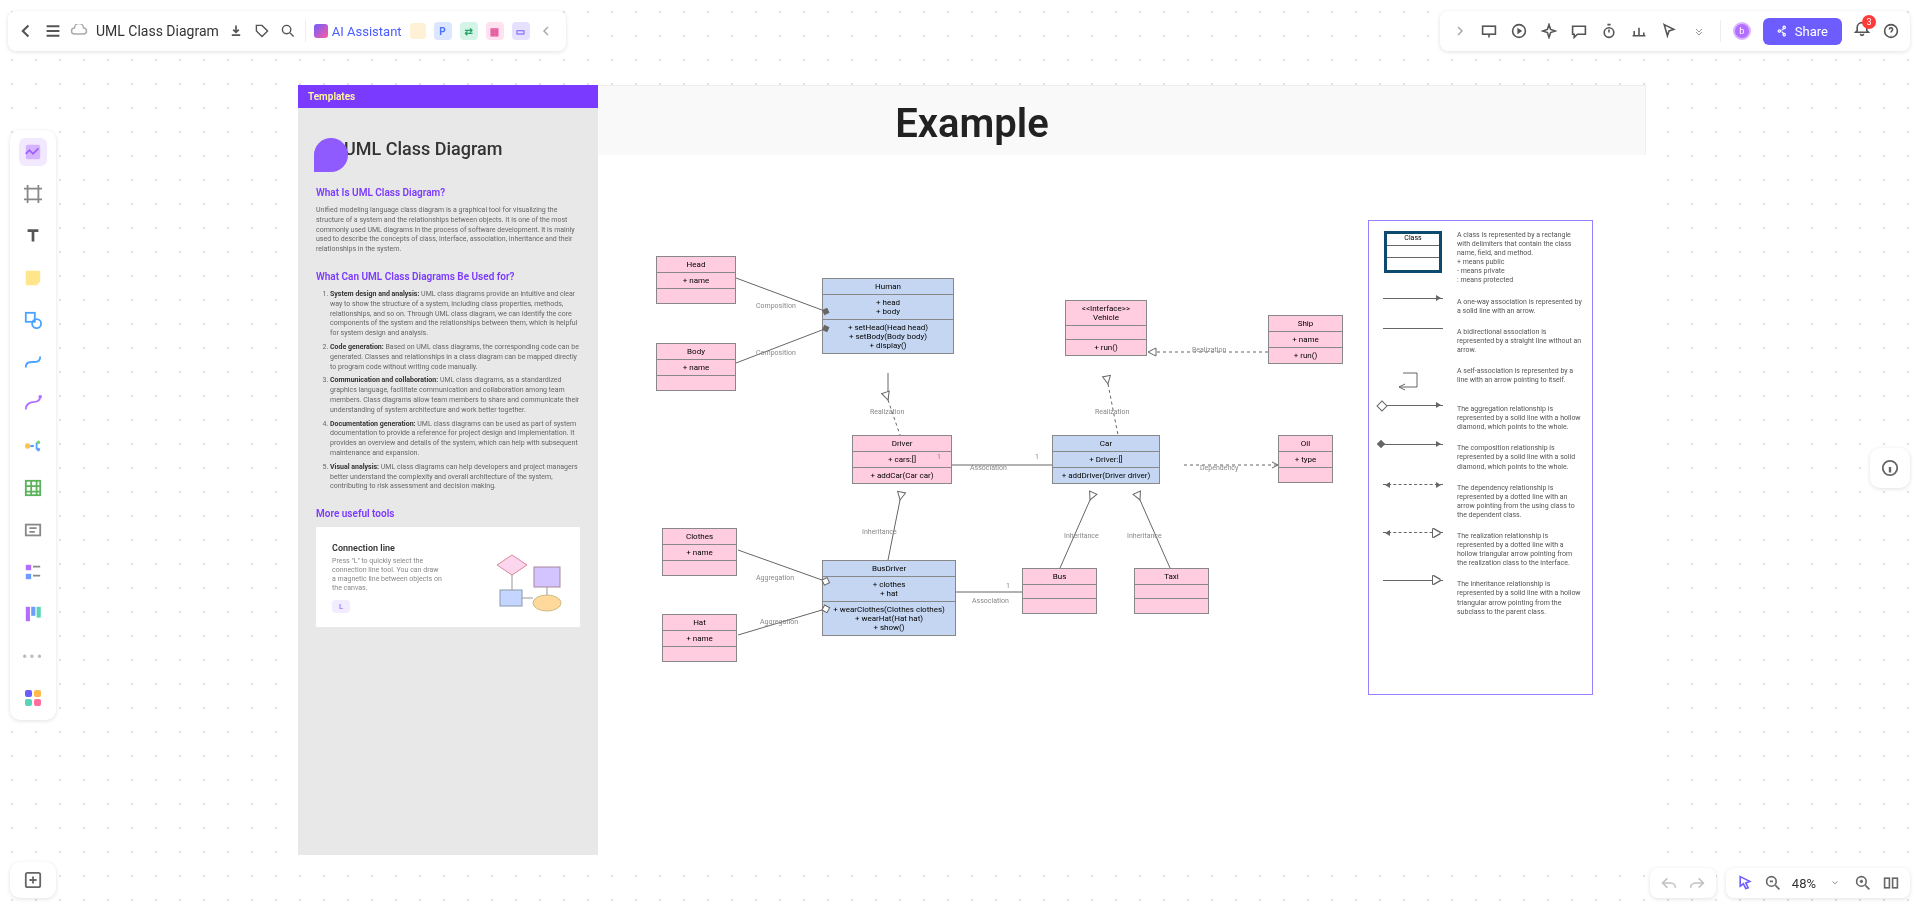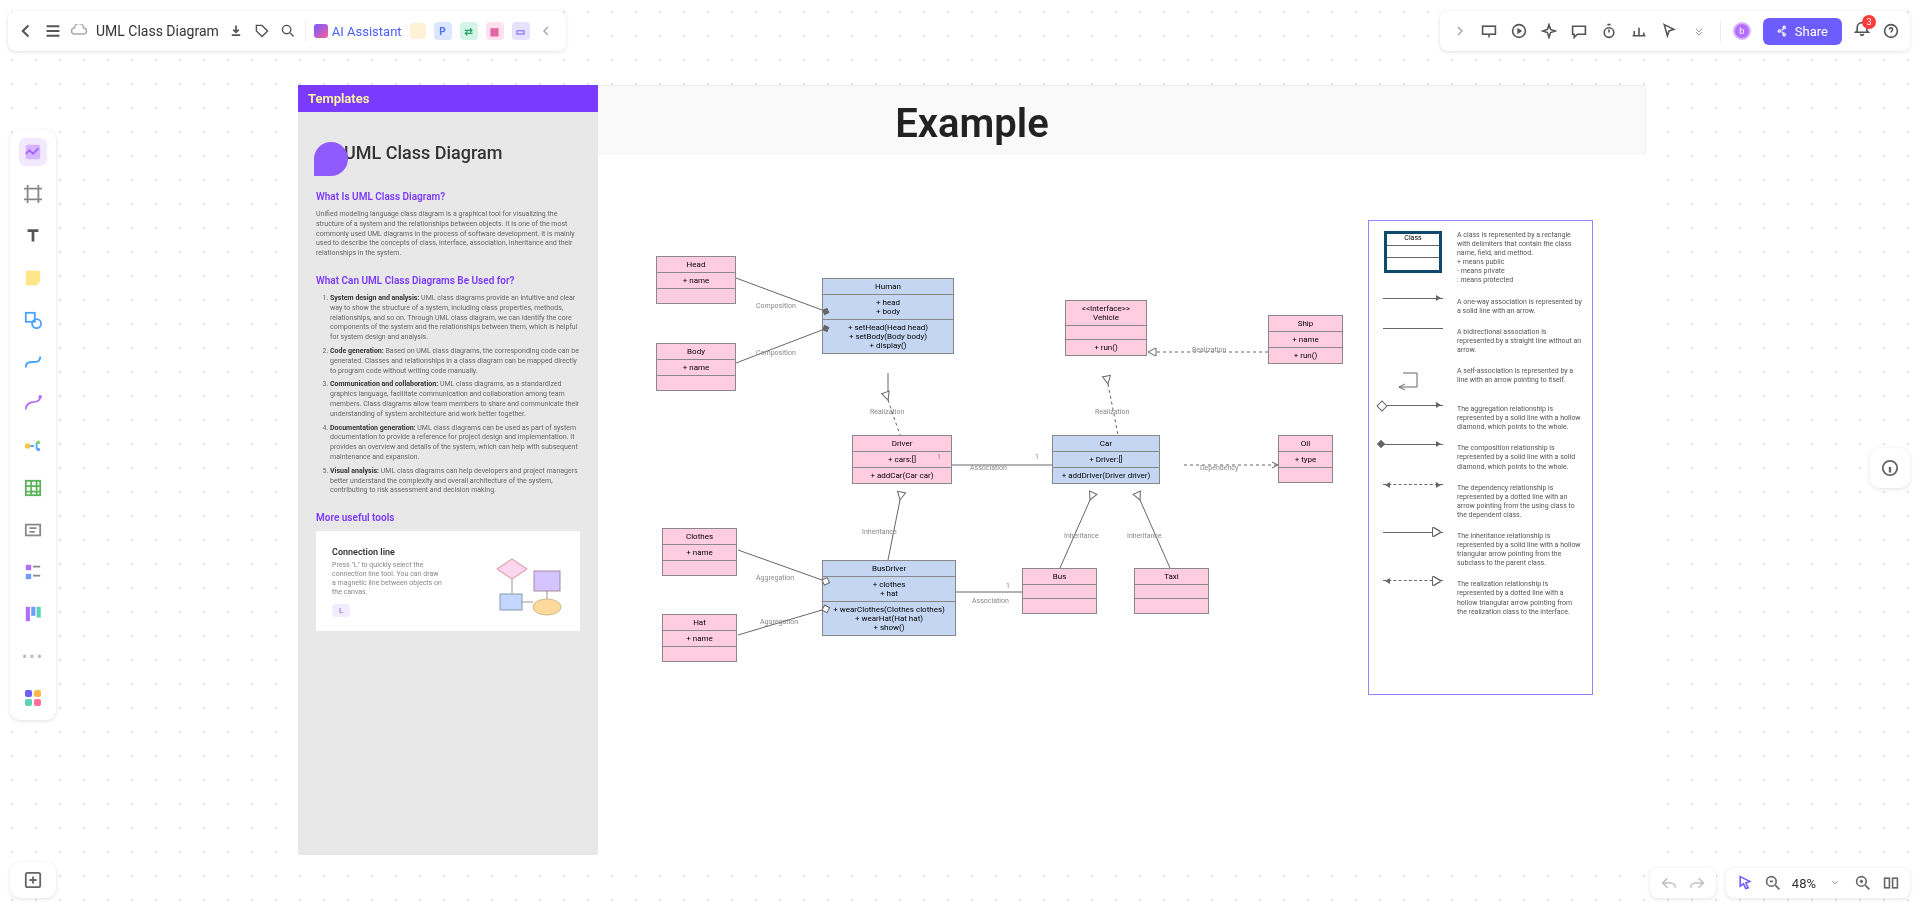--- a/index.html
+++ b/index.html
@@ -33,21 +33,21 @@
   .br-box{ background:#fff; border-radius:8px; box-shadow:0 1px 4px rgba(0,0,0,0.12); display:flex; align-items:center; padding:6px 10px; gap:10px;}
   .zoom { font-size:13px; color:#333;}
   
   .ri { position:absolute; top:448px; right:8px; width:40px; height:40px; background:#fff; border-radius:10px; box-shadow:0 1px 4px rgba(0,0,0,0.12); display:flex; align-items:center; justify-content:center; cursor:pointer;}
   
   .canvas { position:absolute; top:85px; left:298px; width:1348px; height:770px; background:#f9f9fa; border:1px solid #eee;}
   .example-title { position:absolute; top:100px; left:298px; width:1348px; text-align:center; font-size:40px; font-weight:600; color:#222;}
   .uml-area { position:absolute; top:155px; left:298px; width:1348px; height:700px; background:#fff;}
   
   .panel { position:absolute; top:85px; left:298px; width:300px; height:770px; background:#e8e8e8; }
-  .panel-top{ background:#7b3aff; color:#fffb9b; font-size:13px; padding:6px 10px; font-weight:600;}
+  .panel-top{ background:#7b3aff; color:#fffb9b; font-size:10px; padding:6px 10px; font-weight:600;}
   .panel-body{ padding:20px 18px; position:relative; height:688px; background:#e8e8e8;}
   .panel-logo{ width:34px; height:34px; background:#8f5bff; border-radius:50% 50% 50% 0; position:absolute; top:30px; left:16px;}
   .panel-h{ font-size:18px; color:#333; font-weight:500; margin-left:28px; margin-top:10px; margin-bottom:28px;}
   .panel-q{ color:#7b3aff; font-size:10px; font-weight:600; margin-bottom:8px;}
   .panel-p{ font-size:7px; color:#666; line-height:1.4; margin-bottom:16px;}
   .panel-li{ font-size:7px; color:#666; line-height:1.4; margin-bottom:4px;}
   .panel-li b{ color:#333;}
   ol { padding-left:14px; margin-bottom:16px;}
   .tool-card{ background:#fff; border-radius:1px; padding:16px; margin-top:8px; position:relative; height:100px;}
   .tc-title{ font-size:9px; font-weight:600; color:#333; margin-bottom:4px;}
@@ -505,29 +505,29 @@
       <div class="leg-txt">The composition relationship is represented by a solid line with a solid diamond, which points to the whole.</div>
     </div>
   <div class="leg-row">
       <div class="leg-sym">
         <div class="line dash arr arr-l"></div>
       </div>
       <div class="leg-txt">The dependency relationship is represented by a dotted line with an arrow pointing from the using class to the dependent class.</div>
     </div>
   <div class="leg-row">
       <div class="leg-sym">
+        <div class="line dash tri arr-l"></div>
+      </div>
+      <div class="leg-txt">The realization relationship is represented by a dotted line with a hollow triangular arrow pointing from the realization class to the interface.</div>
+    </div>
+  <div class="leg-row">
+      <div class="leg-sym">
         <div class="line tri"></div>
       </div>
       <div class="leg-txt">The inheritance relationship is represented by a solid line with a hollow triangular arrow pointing from the subclass to the parent class.</div>
-    </div>
-  <div class="leg-row">
-      <div class="leg-sym">
-        <div class="line dash tri arr-l"></div>
-      </div>
-      <div class="leg-txt">The realization relationship is represented by a dotted line with a hollow triangular arrow pointing from the realization class to the interface.</div>
     </div>
 </div>
 
 <div class="ri">
   <svg width="18" height="18" viewBox="0 0 10 10">
       <circle cx="5" cy="5" r="4" stroke="#666" fill="none"></circle>
       <path d="M5 4.5v3M5 3v.1" stroke="#666" stroke-width="1.3"></path>
     </svg>
 </div>
 

